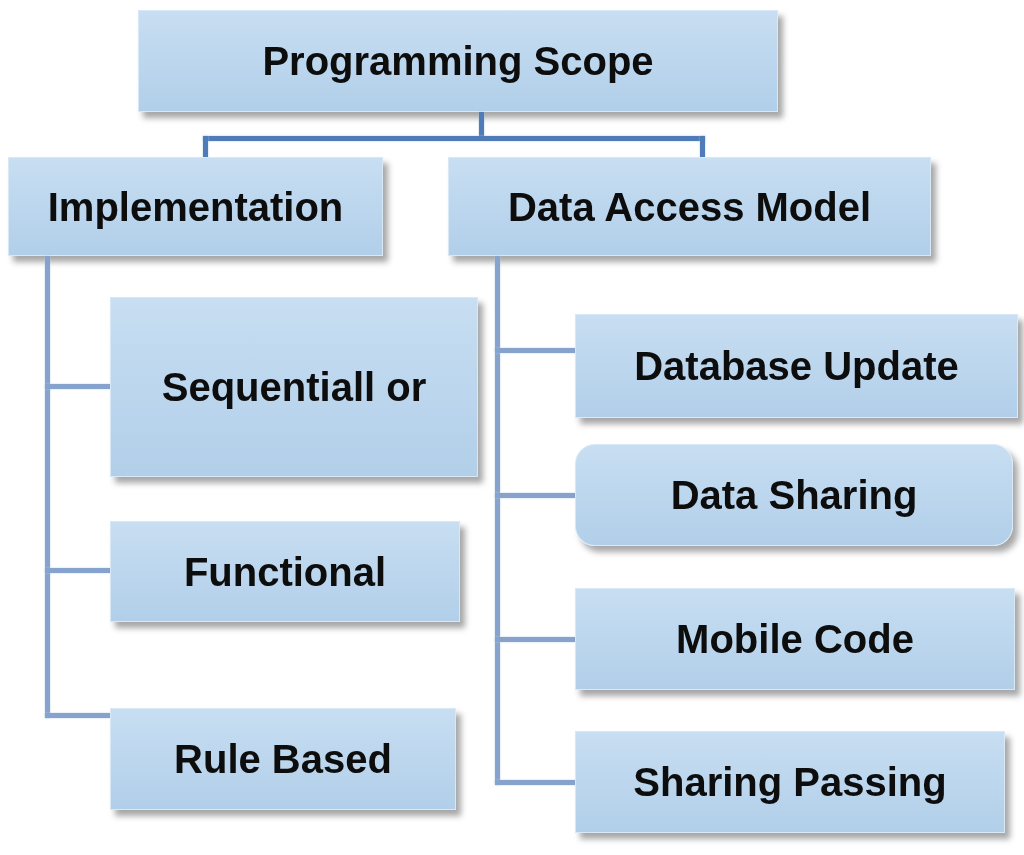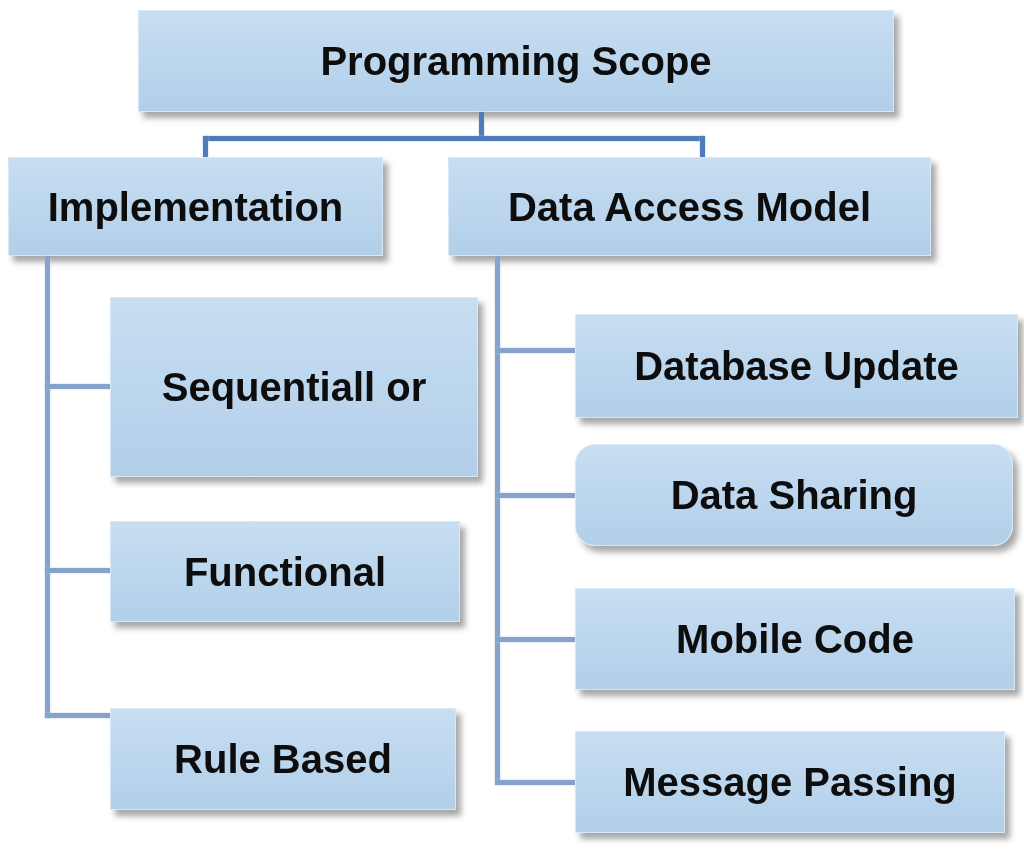--- a/index.html
+++ b/index.html
@@ -52,21 +52,21 @@
   .line.light {
     background: #85a3cc;
     box-shadow: 0 0 2px #b9cde5;
   }
 </style>
 </head>
 <body>
 
 <div id="canvas">
 
-  <div class="node" style="left:138px; top:10px; width:756px; height:102px;">
+  <div class="node" style="left:138px; top:10px; width:640px; height:102px;">
     <span class="node-label">Programming Scope</span>
   </div>
 
   <div class="line dark" style="left:479px; top:112px; width:5px; height:26px;"></div>
   <div class="line dark" style="left:203px; top:136px; width:502px; height:5px;"></div>
   <div class="line dark" style="left:203px; top:136px; width:5px; height:21px;"></div>
   <div class="line dark" style="left:700px; top:136px; width:5px; height:21px;"></div>
 
   <div class="node" style="left:8px; top:157px; width:375px; height:99px;">
     <span class="node-label">Implementation</span>
@@ -99,16 +99,16 @@
   <div class="node" style="left:575px; top:314px; width:443px; height:104px;">
     <span class="node-label">Database Update</span>
   </div>
   <div class="node" style="left:575px; top:444px; width:438px; height:102px;border-radius:20px;">
     <span class="node-label">Data Sharing</span>
   </div>
   <div class="node" style="left:575px; top:588px; width:440px; height:102px;">
     <span class="node-label">Mobile Code</span>
   </div>
   <div class="node" style="left:575px; top:731px; width:430px; height:102px;">
-    <span class="node-label">Message Passing</span>
+    <span class="node-label">Sharing Passing</span>
   </div>
 
 </div>
 
 </body></html>

